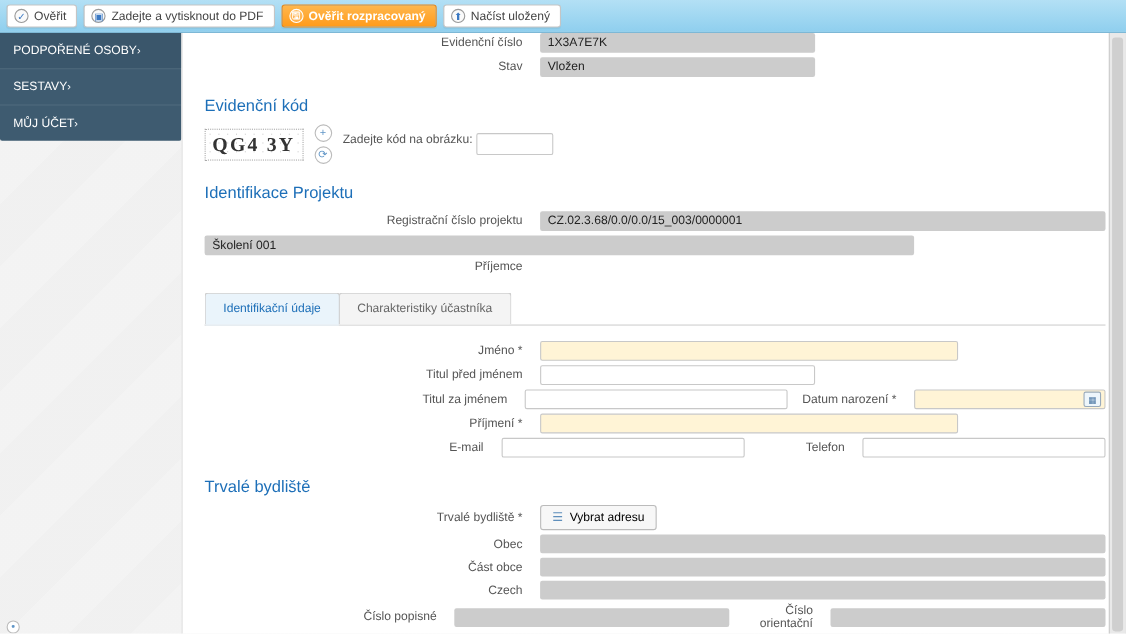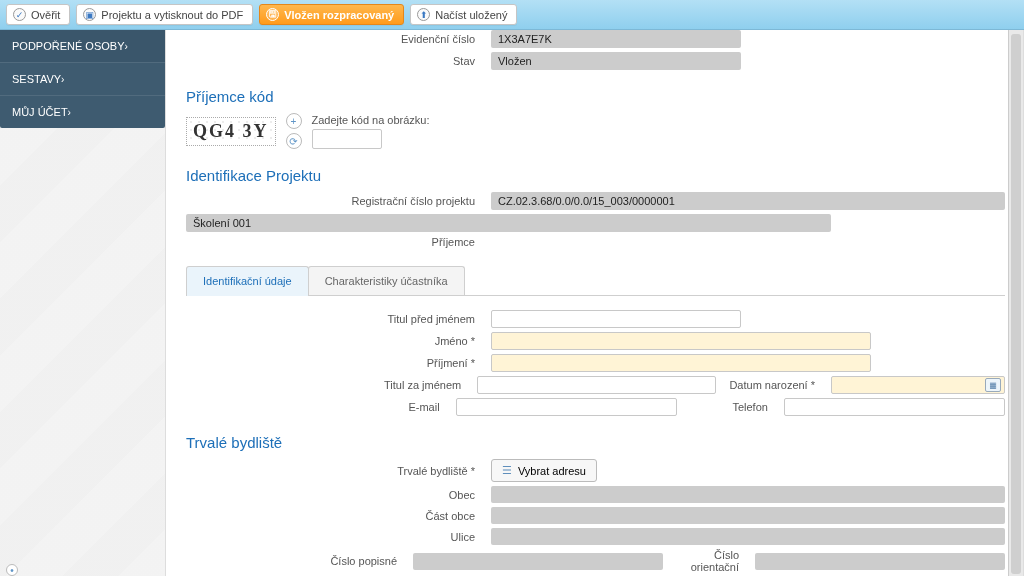--- a/index.html
+++ b/index.html
@@ -188,25 +188,25 @@
 </head>
 <body>
 
 <div class="toolbar">
   <button class="tb-btn">
     <span class="ico">✓</span>
     <span>Ověřit</span>
   </button>
   <button class="tb-btn">
     <span class="ico">▣</span>
-    <span>Projektu a vytisknout do PDF</span>
+    <span>Zadejte a vytisknout do PDF</span>
   </button>
   <button class="tb-btn orange">
     <span class="ico">🖫</span>
-    <span>Vložen rozpracovaný</span>
+    <span>Ověřit rozpracovaný</span>
   </button>
   <button class="tb-btn">
     <span class="ico">⬆</span>
     <span>Načíst uložený</span>
   </button>
 </div>
 
 <div class="page">
   <aside class="sidebar">
     <ul class="side-menu">
@@ -231,31 +231,31 @@
 
       <div class="row">
         <div class="lbl">Evidenční číslo</div>
         <div class="val-ro short">1X3A7E7K</div>
       </div>
       <div class="row">
         <div class="lbl">Stav</div>
         <div class="val-ro short">Vložen</div>
       </div>
 
-      <h2 class="sec">Příjemce kód</h2>
+      <h2 class="sec">Evidenční kód</h2>
       <div class="captcha-row">
         <div class="captcha-box">
           <span>QG4 3Y</span>
           <span class="dots"></span>
         </div>
         <div style="display:flex;flex-direction:column;gap:4px;">
           <span class="mini-btn">+</span>
           <span class="mini-btn">⟳</span>
         </div>
-        <div style="display:flex;flex-direction:column;gap:3px;">
+        <div style="display:flex;flex-direction:row;gap:3px;">
           <span class="muted-small">Zadejte kód na obrázku:</span>
           <input class="captcha-input" value="" style="">
         </div>
       </div>
 
       <h2 class="sec">Identifikace Projektu</h2>
       <div class="row">
         <div class="lbl">Registrační číslo projektu</div>
         <div class="val-ro wide2">CZ.02.3.68/0.0/0.0/15_003/0000001</div>
       </div>
@@ -270,42 +270,42 @@
         <div class="tab active">
           <span>Identifikační údaje</span>
         </div>
         <div class="tab">
           <span>Charakteristiky účastníka</span>
         </div>
       </div>
 
       <div class="form-pane">
         <div class="row">
+          <div class="lbl">Jméno *</div>
+          <input class="input req" style="width: 380px;">
+        </div>
+        <div class="row">
           <div class="lbl">Titul před jménem</div>
           <input class="input" style="width: 250px;">
-        </div>
-        <div class="row">
-          <div class="lbl">Jméno *</div>
-          <input class="input req" style="width: 380px;">
-        </div>
-        <div class="row">
-          <div class="lbl">Příjmení *</div>
-          <input class="input req" style="width: 380px;">
         </div>
         <div class="row">
           <div class="lbl">Titul za jménem</div>
           <input class="input" style="width: 250px;">
           <div style="flex:1"></div>
           <div class="lbl" style="width:120px">Datum narození *</div>
           <div class="date-wrap" style="max-width:250px">
             <input class="input req" style="">
             <span class="date-ico">▦</span>
           </div>
         </div>
         <div class="row">
+          <div class="lbl">Příjmení *</div>
+          <input class="input req" style="width: 380px;">
+        </div>
+        <div class="row">
           <div class="lbl">E-mail</div>
           <input class="input" style="width: 250px;">
           <div style="flex:1"></div>
           <div class="lbl" style="width:120px">Telefon</div>
           <input class="input" style="width: 250px;">
         </div>
       </div>
 
       <h2 class="sec">Trvalé bydliště</h2>
       <div class="row">
@@ -317,21 +317,21 @@
       </div>
       <div class="row">
         <div class="lbl">Obec</div>
         <div class="ro-wide"></div>
       </div>
       <div class="row">
         <div class="lbl">Část obce</div>
         <div class="ro-wide"></div>
       </div>
       <div class="row">
-        <div class="lbl">Ulice</div>
+        <div class="lbl">Czech</div>
         <div class="ro-wide"></div>
       </div>
       <div class="row">
         <div class="lbl">Číslo popisné</div>
         <div class="ro-wide" style="max-width:250px;flex:none;width:250px"></div>
         <div style="flex:1"></div>
         <div class="lbl" style="width:120px">Číslo orientační</div>
         <div class="ro-wide" style="max-width:250px;flex:none;width:250px"></div>
       </div>
 

